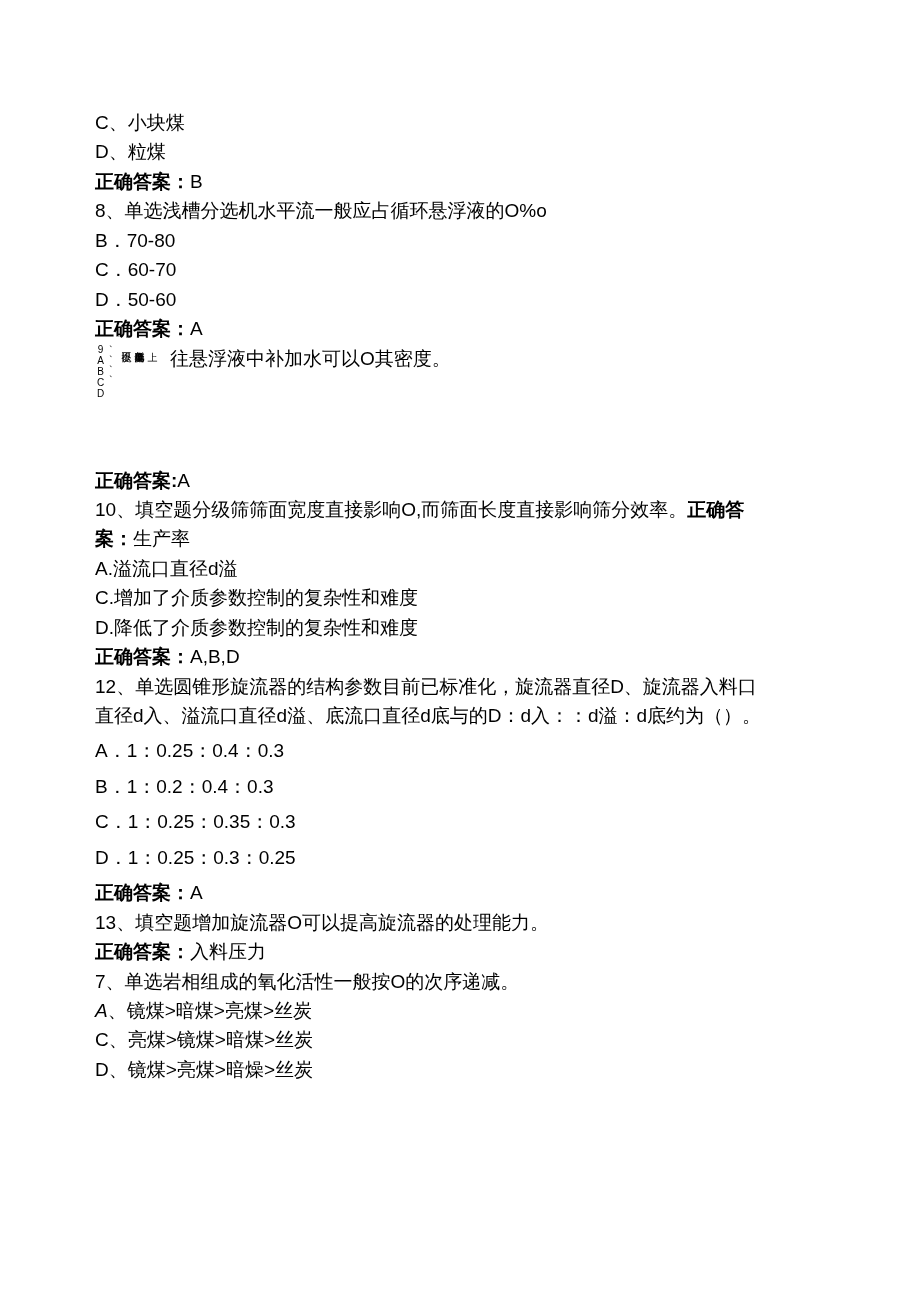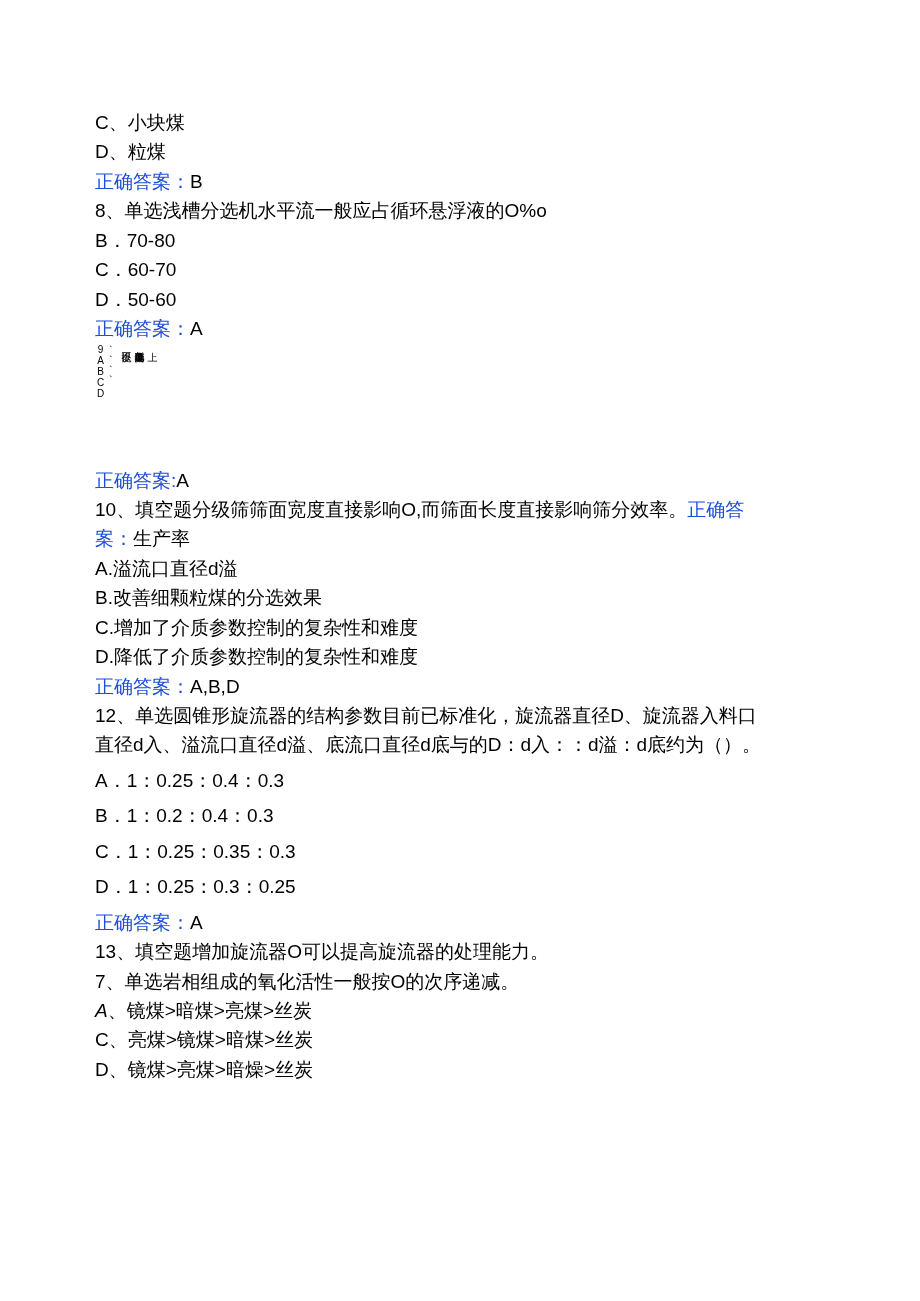--- a/index.html
+++ b/index.html
@@ -12,21 +12,22 @@
   padding: 108px 53px 40px 95px;
   font-family: "Microsoft YaHei", "SimSun", Arial, sans-serif;
   font-size: 19px;
   line-height: 1.55;
   color: #000;
 }
 .line {
   display: block;
 }
 .red {
-  color: #1d4ed8;
+  color: #000000;
+  font-weight: bold;
 }
 .sb-col {
   writing-mode: vertical-rl;
   text-orientation: upright;
   font-size: 10px;
   line-height: 1.1;
   margin-right: 2px;
   height: 110px;
 }
 .spacer {
@@ -49,46 +50,47 @@
   <span class="line"><span class="red">正确答案：</span><span>A</span></span>
 
   <div class="line" style="display:flex;align-items:flex-start;">
     <div style="display:flex;flex-direction:row;">
       <div class="sb-col">9ABCD</div>
       <div class="sb-col">、、、、</div>
       <div class="sb-col">以提不</div>
       <div class="sb-col">单降低高变选</div>
       <div class="sb-col">上</div>
     </div>
+    <span style="font-size:19px;line-height:1.55;margin-left:10px;">往悬浮液中补加水可以O其密度。</span>
   </div>
   <div class="spacer"></div>
   <span class="line"><span class="red">正确答案:</span><span>A</span></span>
 
   <span class="line"><span>10、填空题分级筛筛面宽度直接影响O,而筛面长度直接影响筛分效率。</span><span class="red">正确答</span></span>
   <span class="line"><span class="red">案：</span><span>生产率</span></span>
 
   <span class="line">A.溢流口直径d溢</span>
-  <span class="line">B.改善细颗粒煤的分选效果</span>
   <span class="line">C.增加了介质参数控制的复杂性和难度</span>
   <span class="line">D.降低了介质参数控制的复杂性和难度</span>
   <span class="line"><span class="red">正确答案：</span><span>A,B,D</span></span>
 
   <span class="line">12、单选圆锥形旋流器的结构参数目前已标准化，旋流器直径D、旋流器入料口</span>
   <span class="line">直径d入、溢流口直径d溢、底流口直径d底与的D：d入：：d溢：d底约为（）。</span>
   <div style="height:6px;"></div>
   <span class="line">A．1：0.25：0.4：0.3</span>
   <div style="height:6px;"></div>
   <span class="line">B．1：0.2：0.4：0.3</span>
   <div style="height:6px;"></div>
   <span class="line">C．1：0.25：0.35：0.3</span>
   <div style="height:6px;"></div>
   <span class="line">D．1：0.25：0.3：0.25</span>
   <div style="height:6px;"></div>
   <span class="line"><span class="red">正确答案：</span><span>A</span></span>
 
   <span class="line">13、填空题增加旋流器O可以提高旋流器的处理能力。</span>
+  <span class="line"><span class="red">正确答案：</span><span>入料压力</span></span>
 
   <span class="line">7、单选岩相组成的氧化活性一般按O的次序递减。</span>
   <span class="line"><span style="font-style:italic;">A</span><span>、镜煤&gt;暗煤&gt;亮煤&gt;丝炭</span></span>
   <span class="line">C、亮煤&gt;镜煤&gt;暗煤&gt;丝炭</span>
   <span class="line">D、镜煤&gt;亮煤&gt;暗燥&gt;丝炭</span>
 
 </div>
 
 </body></html>

